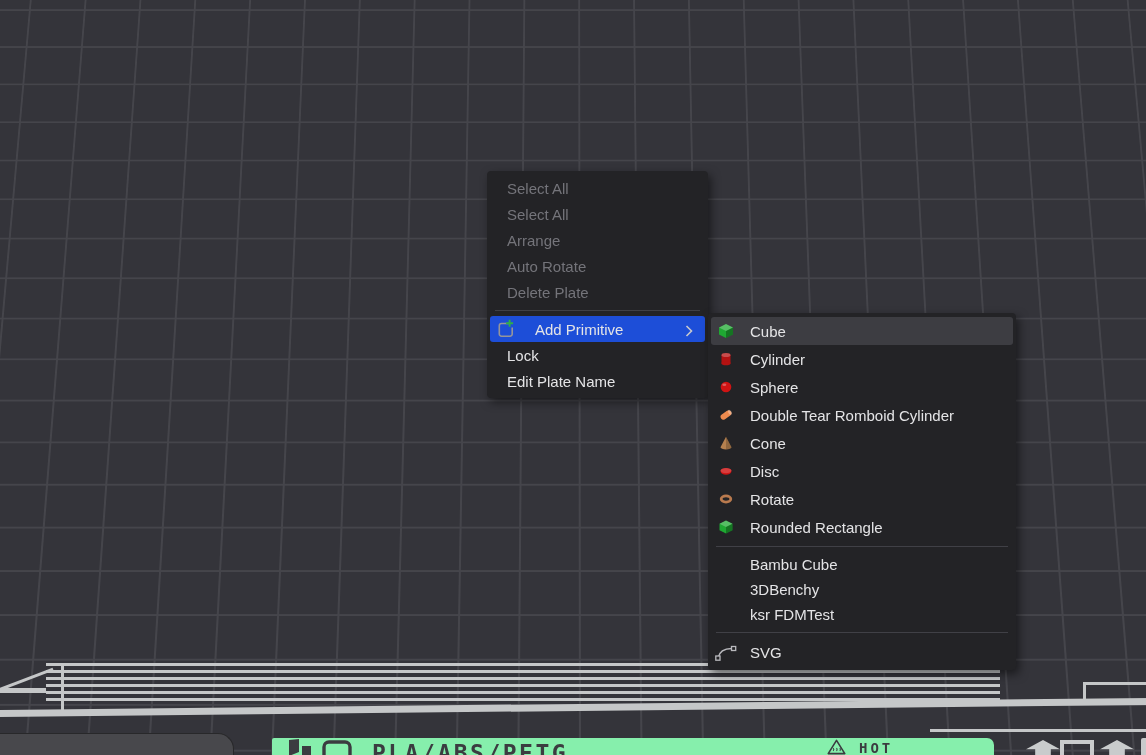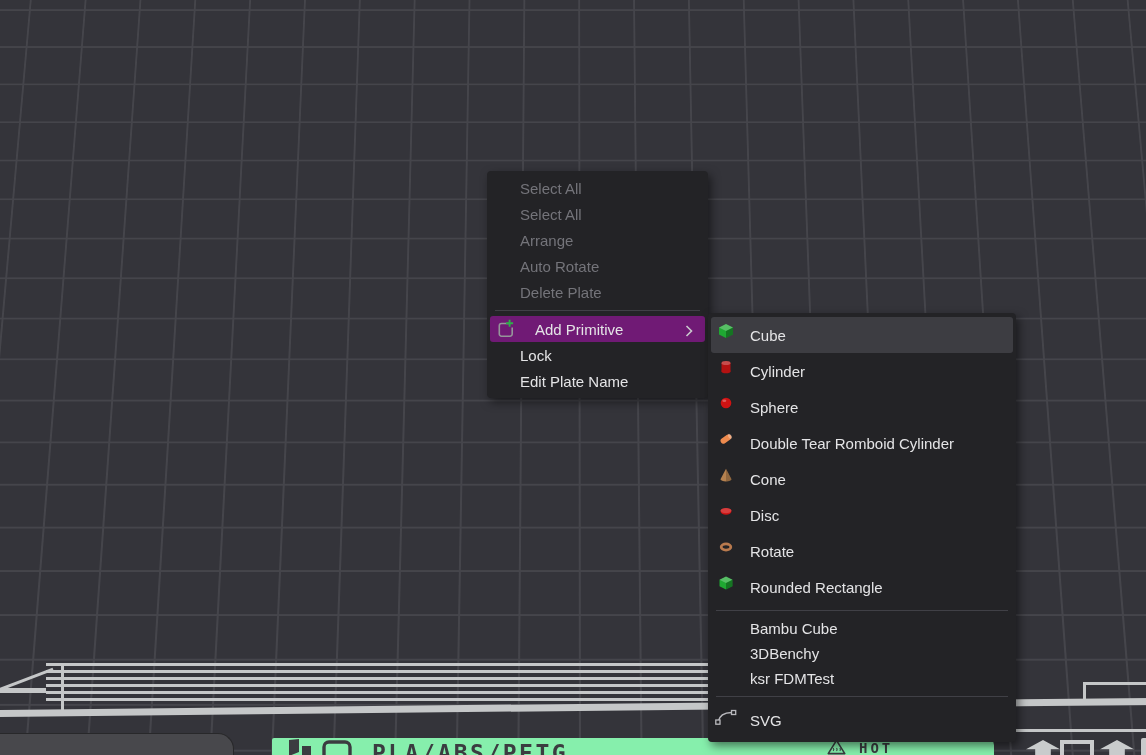--- a/index.html
+++ b/index.html
@@ -73,29 +73,29 @@
 
   
   .menu{
     position:absolute;background:#232326;border-radius:4px;
     box-shadow:3px 4px 10px rgba(0,0,0,0.5);padding:4px 0;
     font-size:15px;color:#e4e4e6;
   }
   .main-menu{left:487px;top:171px;width:221px;z-index:10;}
   .sub-menu{left:708px;top:313px;width:308px;z-index:11;}
 
-  .mm-item{position:relative;display:flex;align-items:center;height:26px;padding-left:33px;cursor:default;}
-  .mm-item.highlight{background:#701a75;border-radius:3px;margin:0 3px;padding-left:45px;align-items:center;}
+  .mm-item{position:relative;display:flex;align-items:center;height:26px;padding-left:20px;cursor:default;}
+  .mm-item.highlight{background:#1d4ed8;border-radius:3px;margin:0 3px;padding-left:45px;align-items:center;}
   .mm-item.disabled .mm-label{color:#74747a;}
   .mm-icon{position:absolute;left:8px;top:3px;width:20px;height:20px;}
   .mm-item.highlight .mm-icon{left:5px;}
   .mm-chevron{position:absolute;right:12px;top:7px;width:8px;height:12px;}
   .menu-sep{height:1px;background:#404046;margin:5px 8px;}
 
-  .sm-item{position:relative;display:flex;align-items:center;height:36px;padding-left:42px;cursor:default;}
+  .sm-item{position:relative;display:flex;align-items:center;height:28px;padding-left:42px;cursor:default;}
   .sm-item.highlight{background:#3d3d42;border-radius:3px;margin:0 3px;padding-left:39px;}
   .sm-item.model{height:25px;}
   .sm-icon{position:absolute;left:10px;top:6px;width:16px;height:16px;}
   .sm-item.highlight .sm-icon{left:7px;}
   .sm-icon svg{width:16px;height:16px;display:block;}
   .svg-icon{position:absolute;left:7px;top:6px;width:22px;height:17px;}
   .sm-label{white-space:nowrap;}
 </style>
 </head>
 <body>

